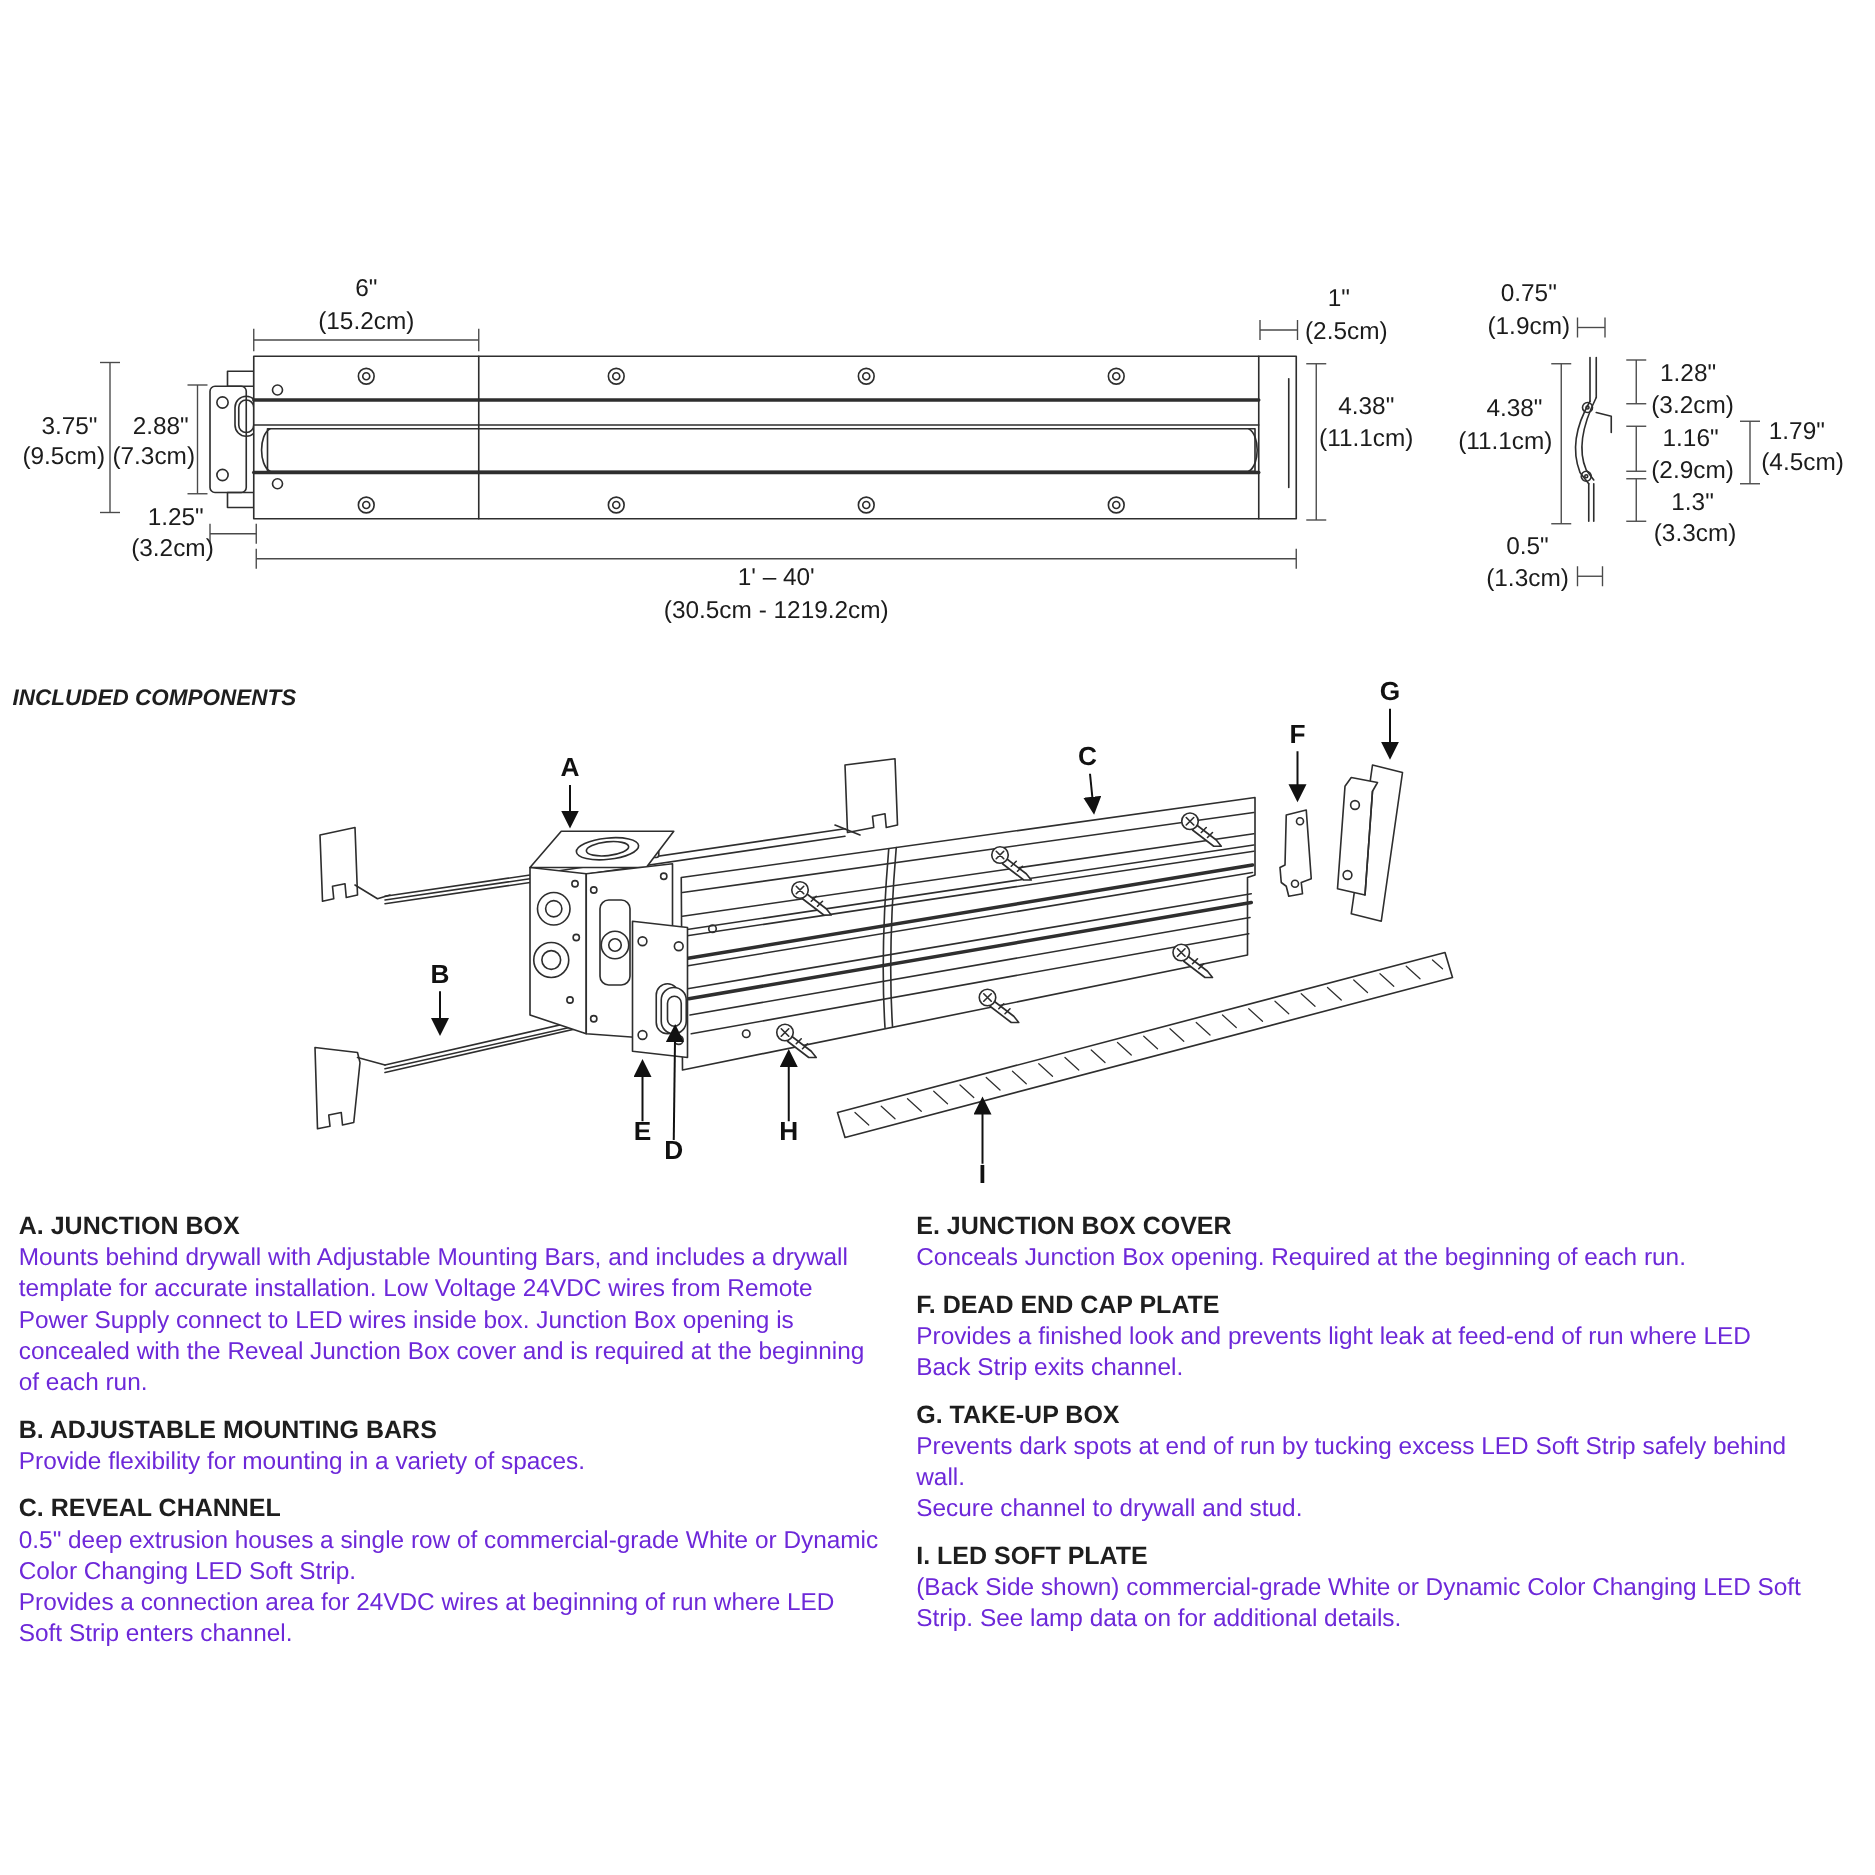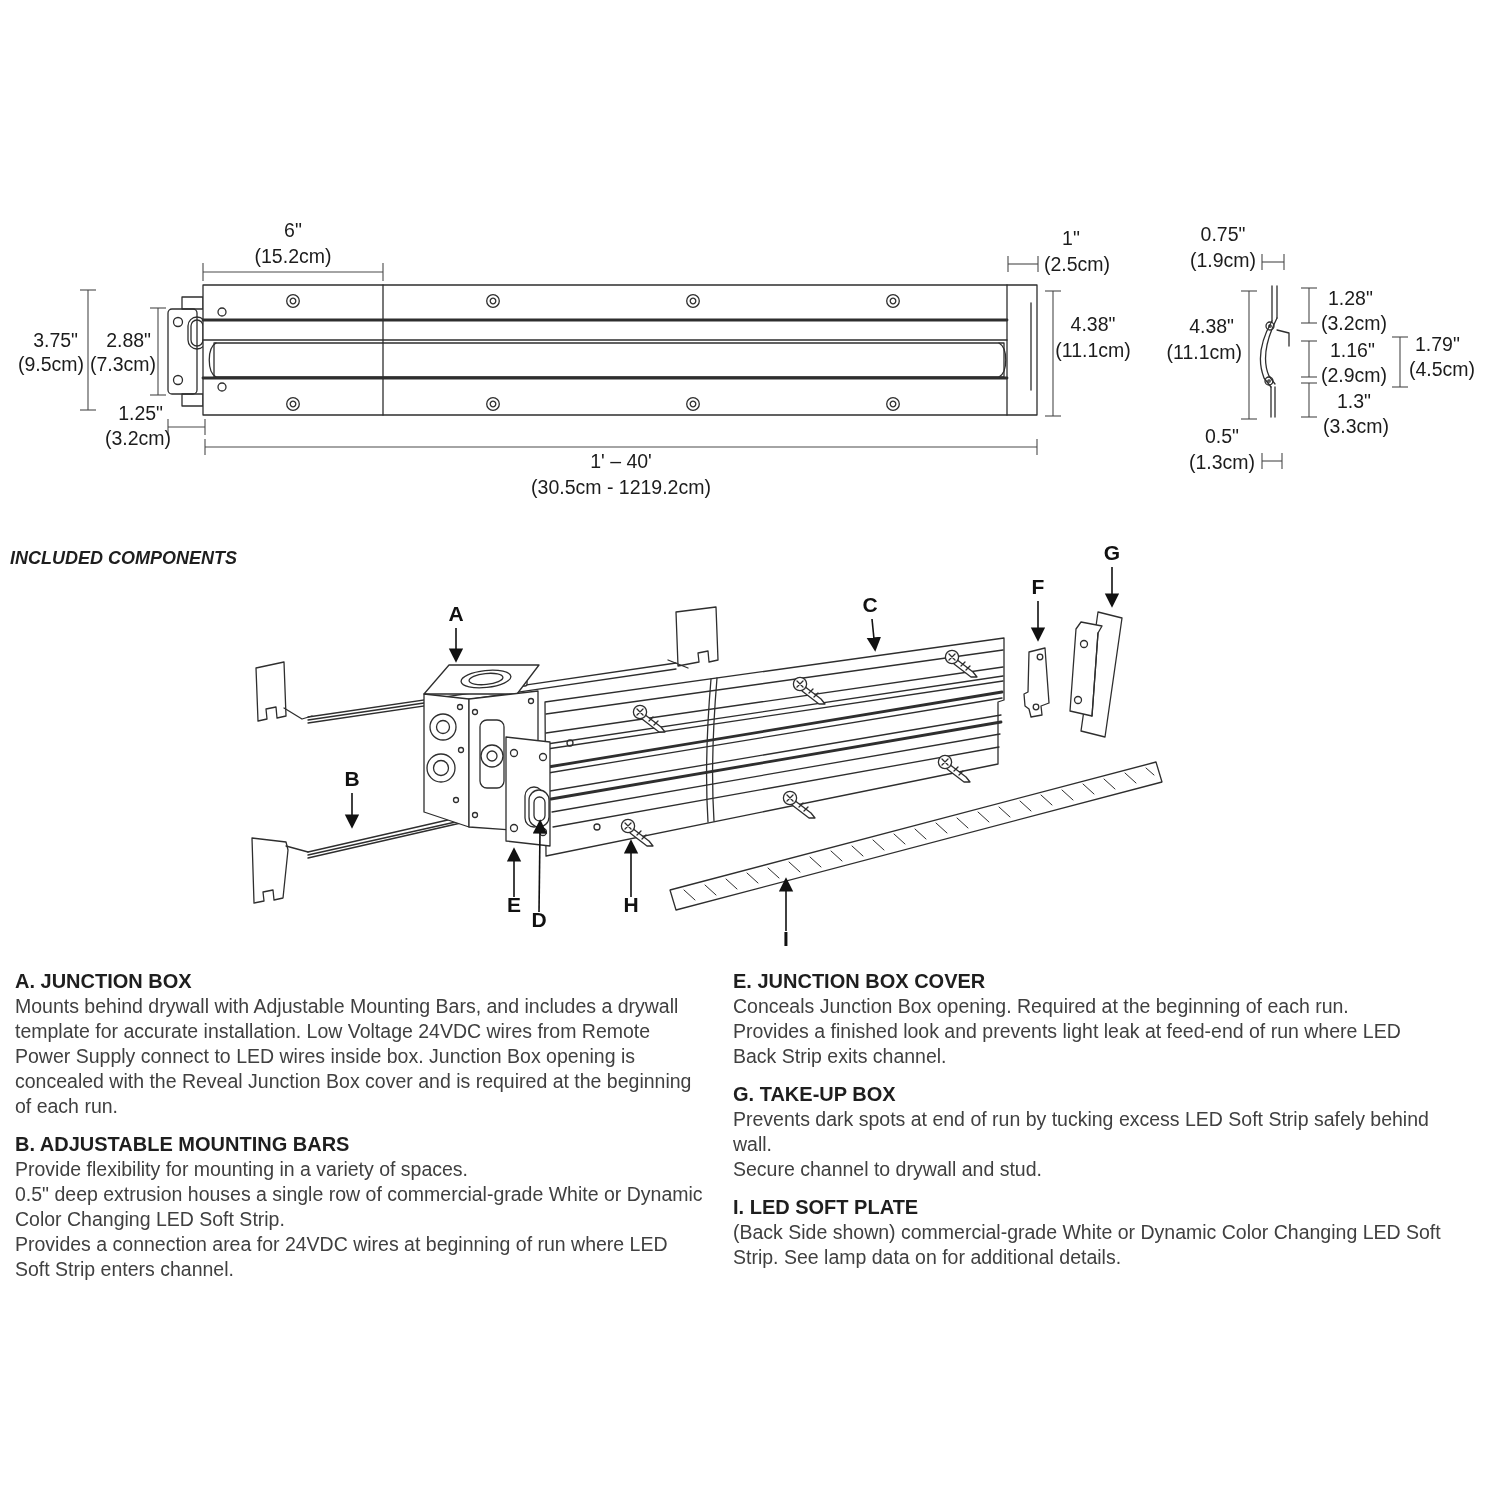--- a/index.html
+++ b/index.html
@@ -11,21 +11,21 @@
   .draw{stroke:#2e2e2e;fill:none;stroke-width:1.3;stroke-linejoin:round;stroke-linecap:round;}
   .dim{stroke:#4a4a4a;fill:none;stroke-width:1.1;}
   .bold-line{stroke-width:2.8;}
   .whitefill{fill:#fff;}
   #section-title{position:absolute;left:10px;top:548px;font-size:18px;font-weight:bold;font-style:italic;}
   .col{position:absolute;top:969px;}
   .col-left{left:15px;width:692px;}
   .col-right{left:733px;width:714px;}
   .col h3{font-size:20px;line-height:25px;font-weight:bold;margin:13px 0 0;}
   .col h3:first-child{margin-top:0;}
-  .col p{font-size:19.5px;line-height:25px;margin:0;color:#404040;}
+  .col p{font-size:19.5px;line-height:25px;margin:0;color:#6d28d9;}
 </style>
 </head>
 <body>
 
 <div class="page">
 
   <svg id="dims" width="1500" height="520" viewBox="0 0 1500 520">
     <defs>
       <g id="grommet">
           <circle r="6.3"></circle>
@@ -294,27 +294,29 @@
     <text class="lbl" x="539" y="927" text-anchor="middle">D</text>
     <text class="lbl" x="631" y="912" text-anchor="middle">H</text>
     <text class="lbl" x="786" y="946" text-anchor="middle">I</text>
   </svg>
 
   <div class="col col-left">
     <h3>A. JUNCTION BOX</h3>
     <p>Mounts behind drywall with Adjustable Mounting Bars, and includes a drywall template for accurate installation. Low Voltage 24VDC wires from Remote Power Supply connect to LED wires inside box. Junction Box opening is concealed with the Reveal Junction Box cover and is required at the beginning of each run.</p>
     <h3>B. ADJUSTABLE MOUNTING BARS</h3>
     <p>Provide flexibility for mounting in a variety of spaces.</p>
+    <h3>C. REVEAL CHANNEL</h3>
     <p>0.5" deep extrusion houses a single row of commercial-grade White or Dynamic Color Changing LED Soft Strip.</p>
     <p>Provides a connection area for 24VDC wires at beginning of run where LED Soft Strip enters channel.</p>
   </div>
 
   <div class="col col-right">
     <h3>E. JUNCTION BOX COVER</h3>
     <p>Conceals Junction Box opening. Required at the beginning of each run.</p>
+    <h3>F. DEAD END CAP PLATE</h3>
     <p>Provides a finished look and prevents light leak at feed-end of run where LED Back Strip exits channel.</p>
     <h3>G. TAKE-UP BOX</h3>
     <p>Prevents dark spots at end of run by tucking excess LED Soft Strip safely behind wall.</p>
     <p>Secure channel to drywall and stud.</p>
     <h3>I. LED SOFT PLATE</h3>
     <p>(Back Side shown) commercial-grade White or Dynamic Color Changing LED Soft Strip. See lamp data on for additional details.</p>
   </div>
 
 </div>
 

